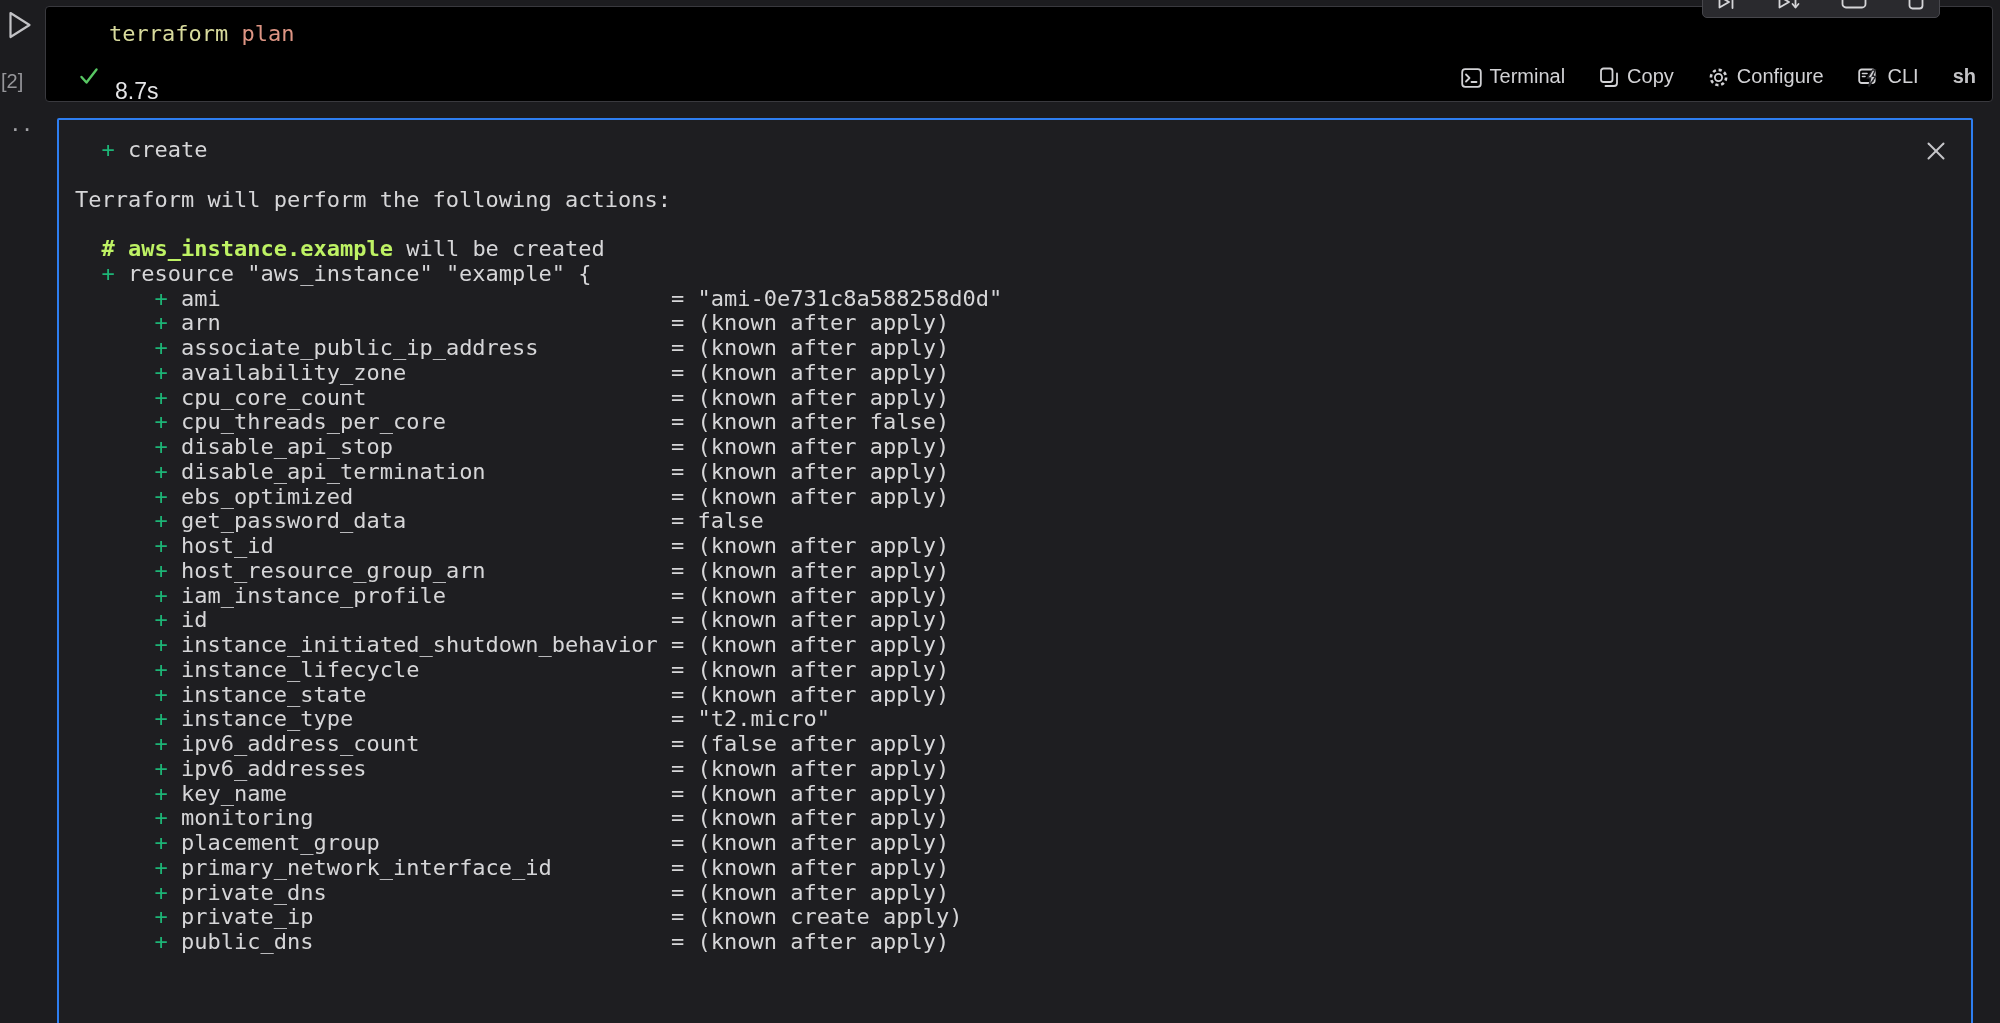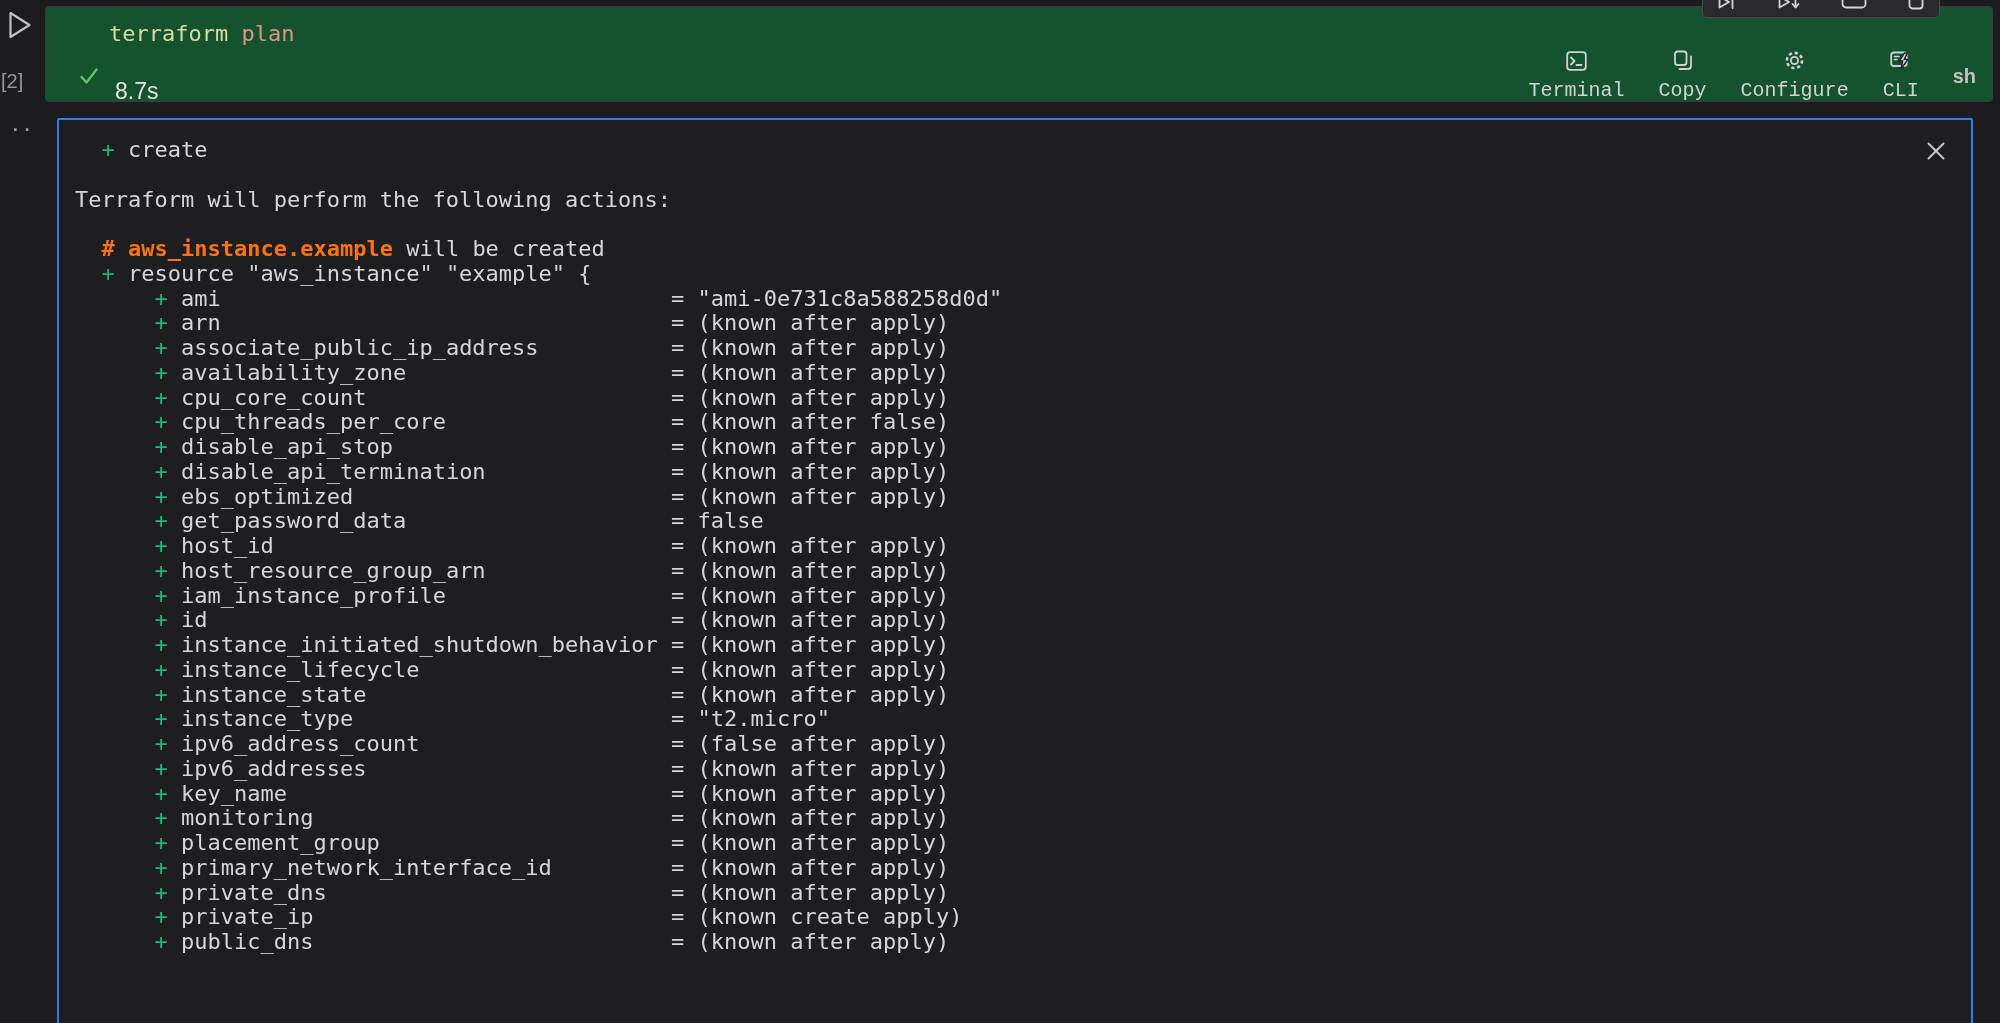--- a/index.html
+++ b/index.html
@@ -25,40 +25,40 @@
   }
   .drag-dots {
     position: absolute; left: 11px; top: 118px;
     font-size: 26px; color: #a2a2a6; letter-spacing: 3px; line-height: 20px;
     cursor: grab;
   }
 
   
   .cmd-block {
     position: absolute; left: 45px; top: 6px; width: 1948px; height: 96px;
-    background: #14532d; border: 1px solid #39393e; border-radius: 4px;
+    background: #000000; border: 1px solid #39393e; border-radius: 4px;
   }
   .cmd-line {
     position: absolute; left: 63px; top: 14px;
     font-family: "DejaVu Sans Mono", monospace; font-size: 22px;
   }
   .cmd-program { color: #d8db9d; }
   .cmd-arg { color: #de9584; }
   .status-row {
     position: absolute; left: 0; right: 0; bottom: 8px; height: 34px;
     display: flex; align-items: center; justify-content: space-between;
     padding: 0 16px 0 32px;
   }
   .status-left { display: flex; align-items: center; gap: 15px; }
   .duration { font-size: 23px; color: #e6e6e8; margin-top: 30px; }
   .actions { display: flex; align-items: center; gap: 34px; }
   .action-btn {
-    display: flex; align-items: center; gap: 8px;
+    display: flex; align-items: flex-end; gap: 8px;
     background: none; border: none; cursor: pointer;
-    color: #d2d2d5; font-size: 20px; font-family: Liberation Mono, monospace; flex-direction: column;
+    color: #d2d2d5; font-size: 20px; font-family: Liberation Sans, sans-serif;
   }
   .shell-type { color: #c3c3c6; font-size: 20px; font-weight: bold; }
 
   
   .float-toolbar {
     position: absolute; left: 1702px; top: -14px; width: 238px; height: 32px;
     background: #2a2a2e; border: 1px solid #47474c; border-radius: 5px;
     display: flex; align-items: center; justify-content: space-between;
     padding: 0 14px;
   }
@@ -73,21 +73,21 @@
     position: absolute; right: 16px; top: 16px; width: 30px; height: 30px;
     background: none; border: none; cursor: pointer;
   }
   .code {
     position: absolute; left: 16px; top: 18px; right: 60px;
     font-family: "DejaVu Sans Mono", monospace;
     font-size: 22px; line-height: 24.75px; color: #d6d6d8;
   }
   .code-line { white-space: pre; min-height: 24.75px; }
   .tok-plus { color: #1db476; }
-  .tok-bold { color: #f97316; font-weight: bold; }
+  .tok-bold { color: #bef264; font-weight: bold; }
 
   svg { display: block; }
 </style>
 </head>
 <body>
 
 <div id="page">
 
   <div class="gutter">
     <button class="run-btn" title="Run">

